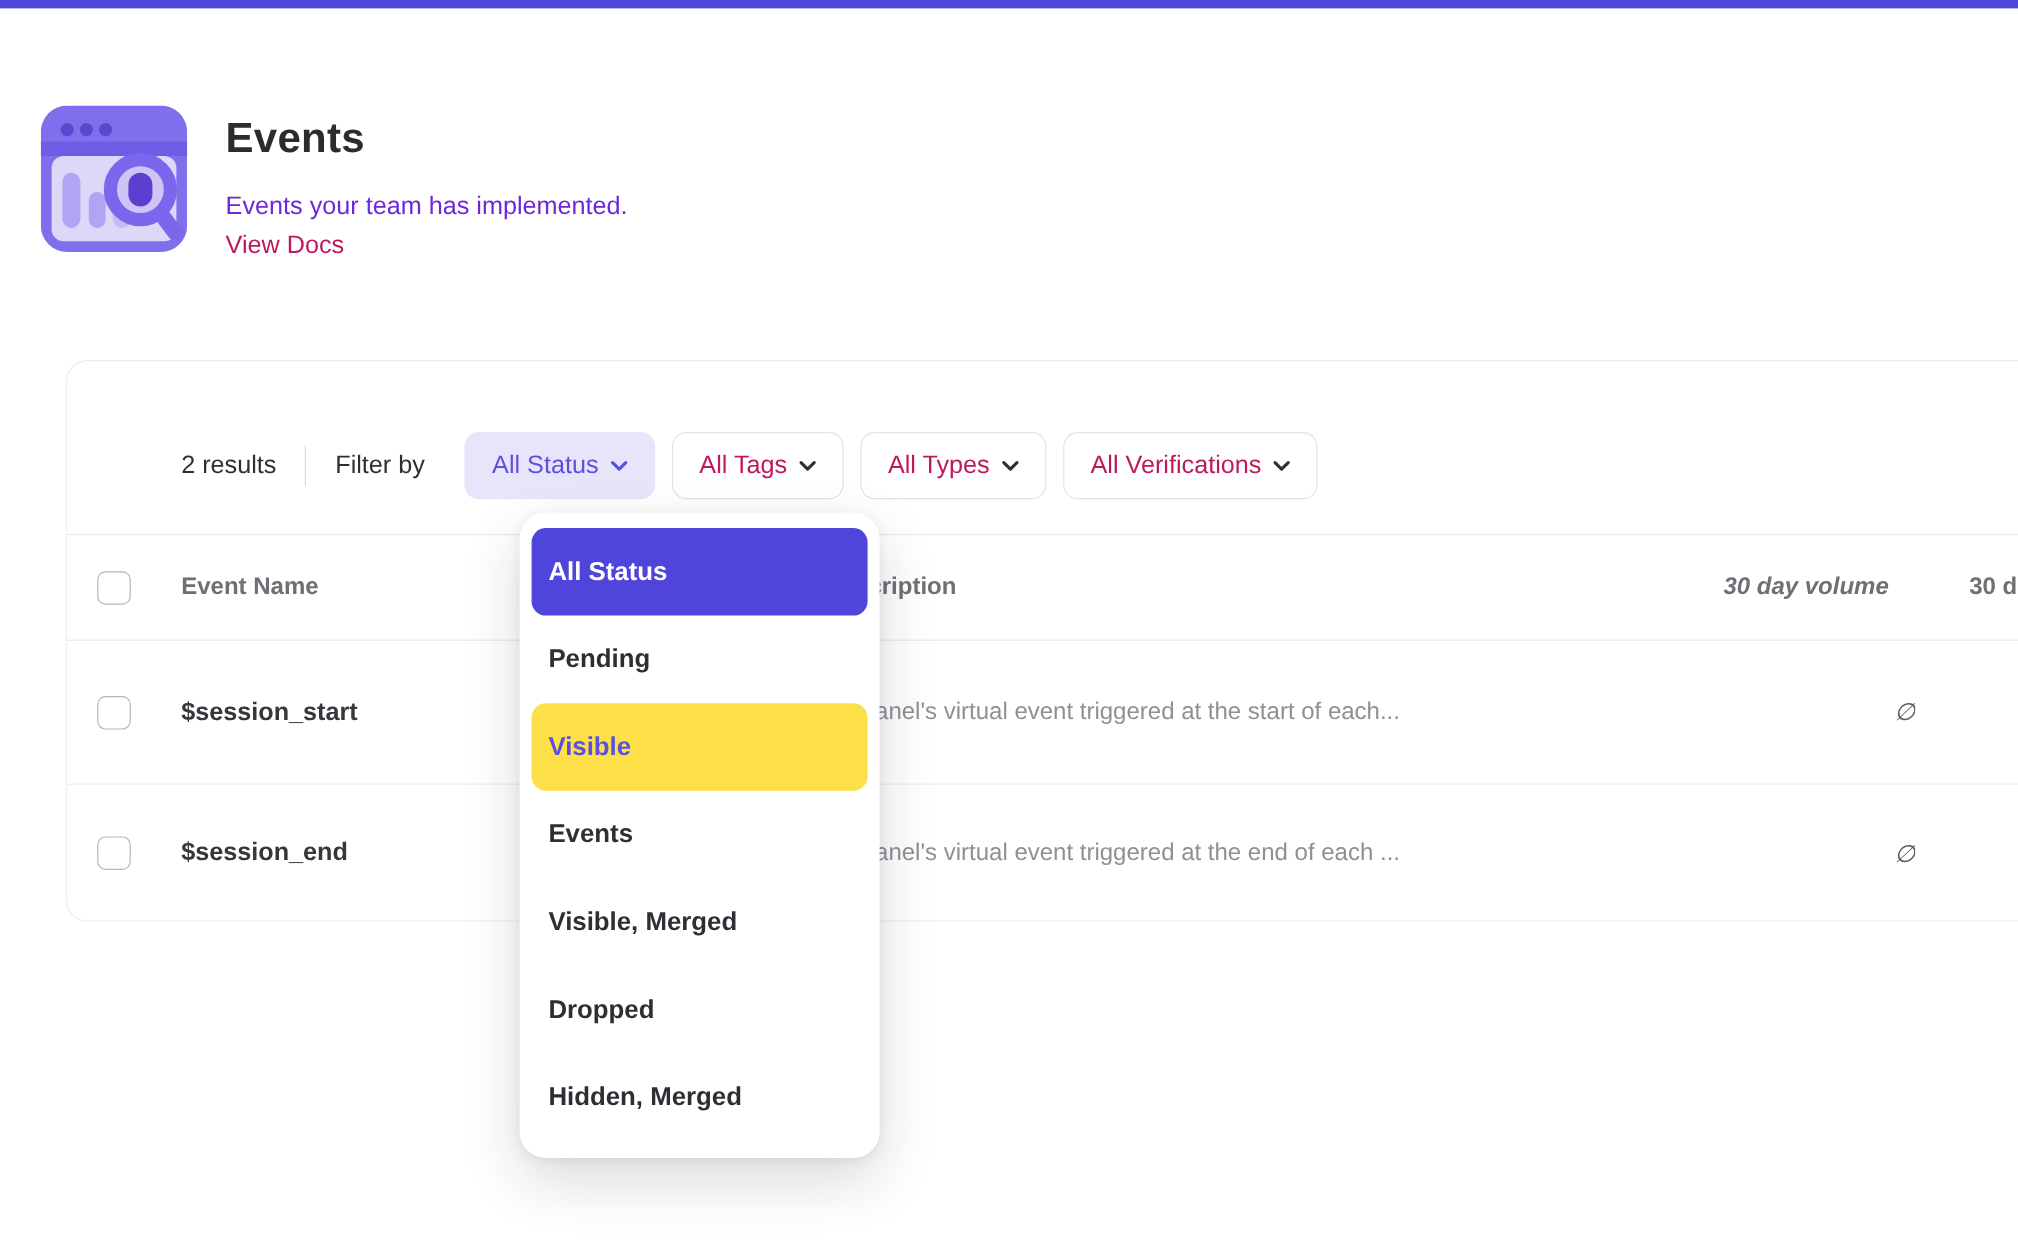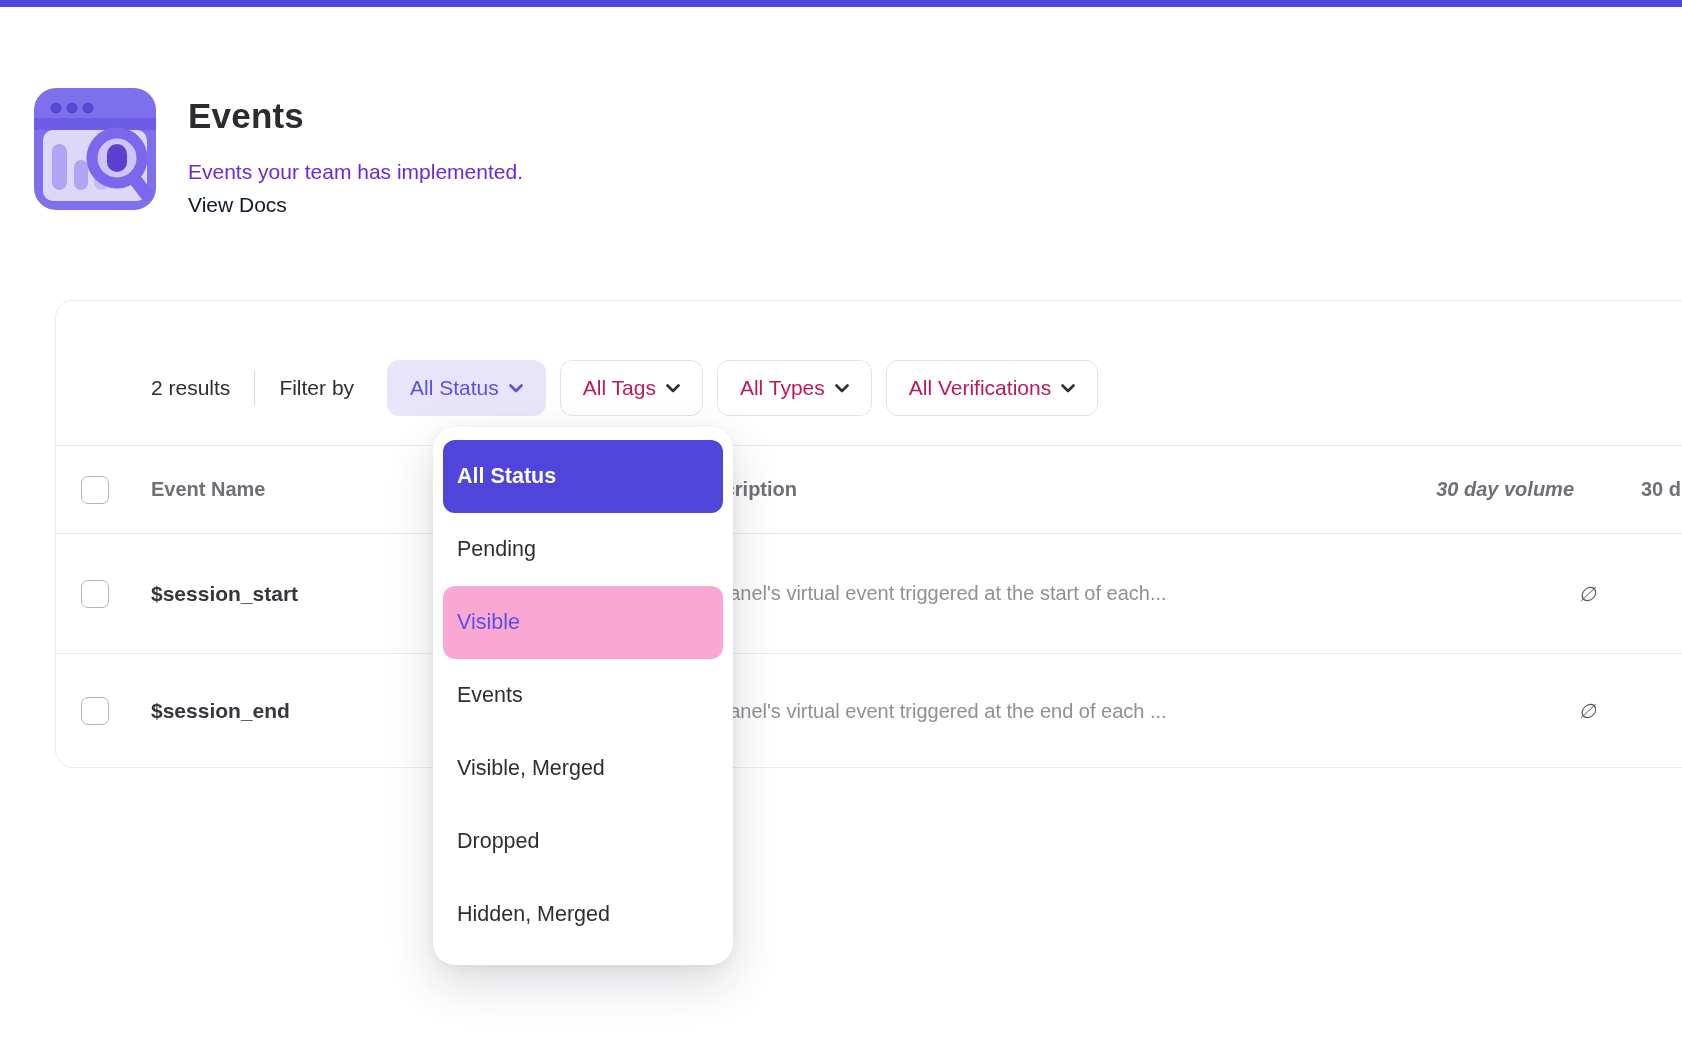--- a/index.html
+++ b/index.html
@@ -7,21 +7,21 @@
     font-family:"Liberation Sans", sans-serif; color:#2e2e34; }
 
   .topbar { position:absolute; left:0; top:0; width:1682px; height:7px; background:#4f44db; }
 
   
   .page-header { position:absolute; left:34px; top:88px; display:flex; gap:32px; }
   .app-icon { width:122px; height:122px; flex:0 0 auto; }
   .header-text { padding-top:8px; }
   .page-title { font-size:35px; font-weight:700; color:#2b2b30; letter-spacing:.2px; }
   .page-subtitle { margin-top:24px; font-size:21px; color:#6d28d9; }
-  .docs-link { margin-top:9px; font-size:21px; color:#0f172a; cursor:pointer; }
+  .docs-link { margin-top:9px; font-size:21px; color:#be185d; cursor:pointer; }
 
   
   .card { position:absolute; left:55px; top:300px; width:1700px; height:468px;
     background:#fff; border:1px solid #ededf0; border-radius:18px; }
 
   
   .filter-bar { height:144px; display:flex; align-items:center; padding:30px 0 0 95px; }
   .results-count { font-size:21px; font-weight:500; color:#2e2e34; margin-right:24px;text-align:center; }
   .vdivider { width:1px; height:34px; background:#dcdce0; margin-right:24px; }
   .filter-by { font-size:21px; font-weight:400; color:#2e2e34; margin-right:33px; }
@@ -49,23 +49,23 @@
     background:#fff; cursor:pointer; }
   .event-name { font-size:21px; font-weight:600; color:#36363c; }
   .desc { font-size:20px; color:#8f8f95; white-space:nowrap; }
   .vol-val { font-size:20px; color:#5b5b60; }
 
   
   .dropdown { position:absolute; left:433px; top:427px; width:300px; height:538px;
     background:#fff; border-radius:22px; padding:13px 10px;
     box-shadow:0 18px 48px rgba(25,25,50,.16), 0 2px 10px rgba(0,0,0,.06); z-index:10; }
   .dd-item { height:73px; display:flex; align-items:center; padding-left:14px;
-    border-radius:12px; font-size:21.5px; font-weight:400; color:#2e2e34; cursor:pointer; }
+    border-radius:12px; font-size:21.5px; font-weight:700; color:#2e2e34; cursor:pointer; }
   .dd-item.selected { background:#5045da; color:#ffffff; font-weight:600; }
-  .dd-item.highlighted { background:#f9a8d4; color:#5a50e2; }
+  .dd-item.highlighted { background:#fde047; color:#5a50e2; }
 </style>
 </head>
 <body>
 
 <div class="topbar"></div>
 
 <div class="page-header">
   <svg class="app-icon" viewBox="0 0 122 122">
     <rect x="0" y="0" width="122" height="122" rx="22" fill="#7e6fed"></rect>
     <rect x="0" y="30" width="122" height="12" fill="#6d5ce6"></rect>

